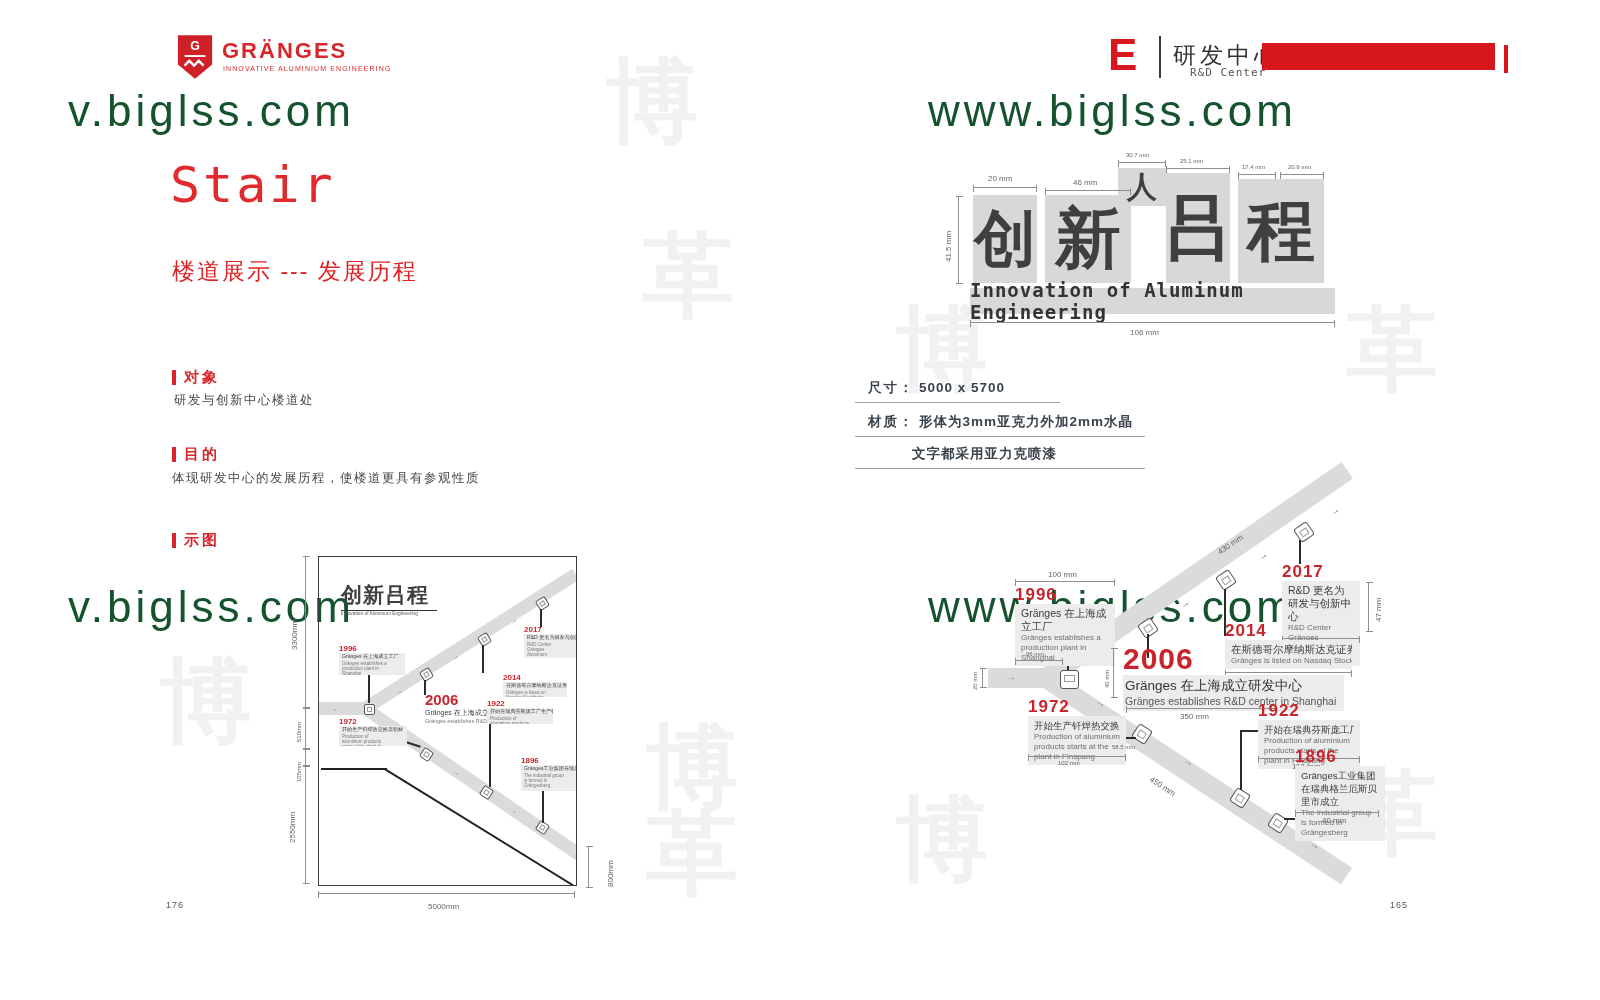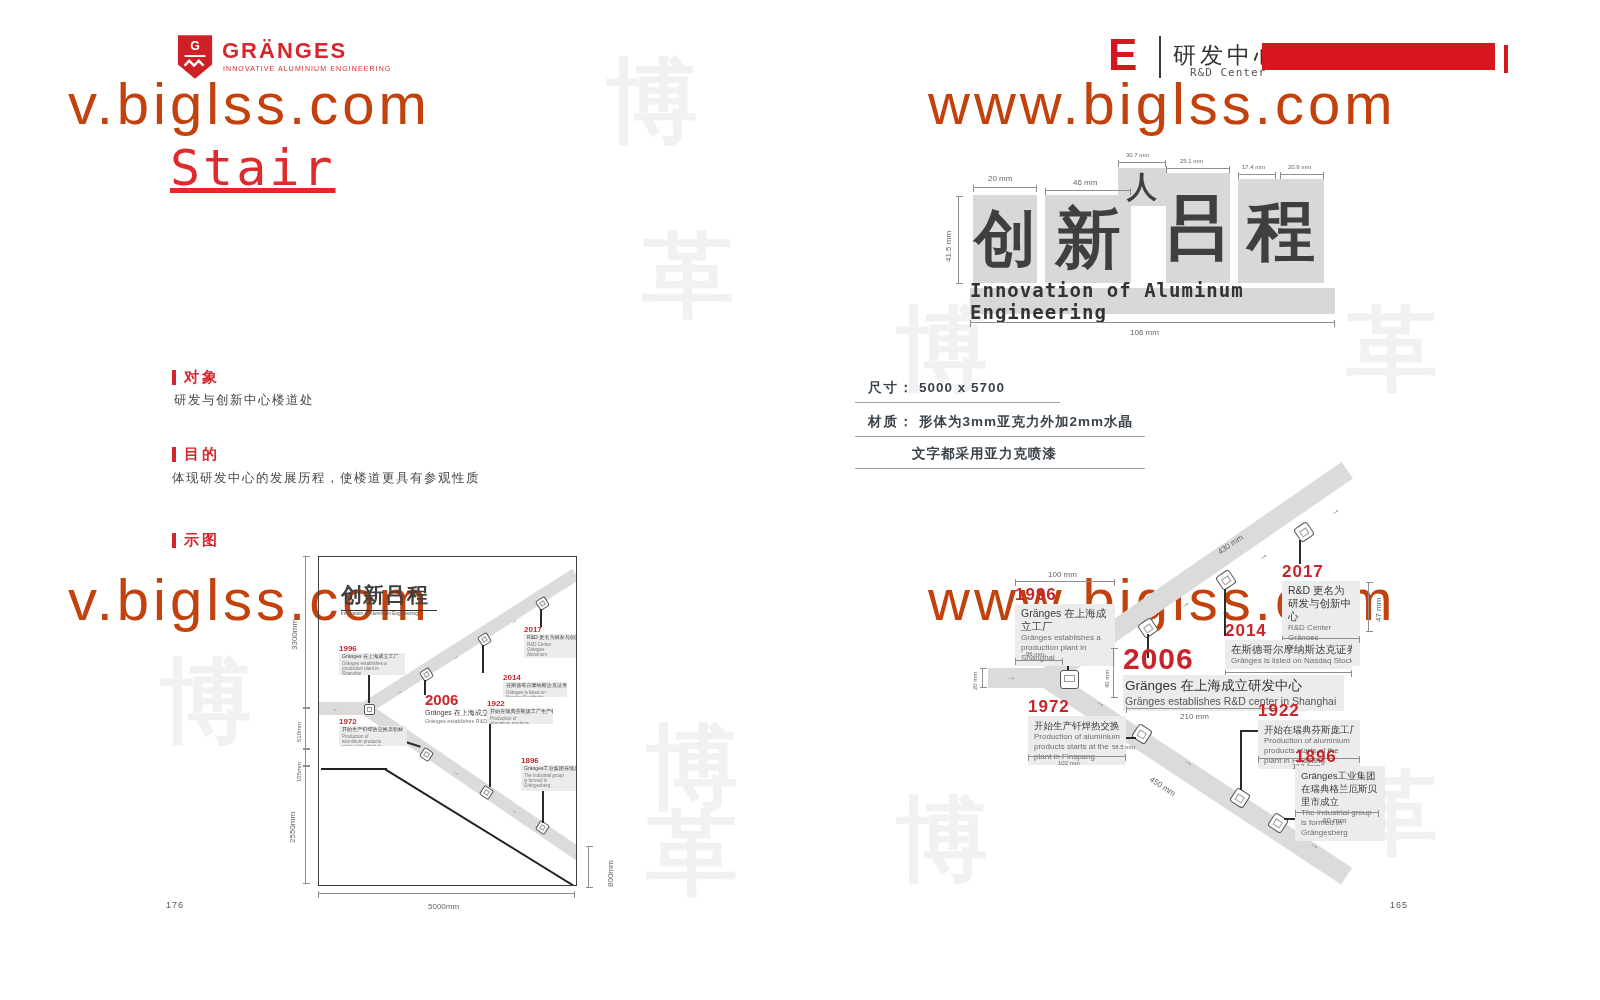--- a/index.html
+++ b/index.html
@@ -5,21 +5,21 @@
   :root{
     --red:#d7262b; --red2:#c9242b; --bar:#d8161d;
     --dark:#3c3c3c; --spec:#3a434b;
     --band:#dbdbdb; --box:#ececec; --blk:#d8d8d8; --chr:#3f3f3f;
     --dim:#8f8f8f; --dimt:#666; --lead:#2b2b2b;
   }
   html,body{margin:0;padding:0;}
   .page{position:relative;width:1600px;height:1000px;background:#fff;overflow:hidden;
         font-family:"Liberation Sans",sans-serif;color:var(--dark);}
   .abs{position:absolute;}
-  .wm{color:#c2410c;font-size:58px;letter-spacing:4px;white-space:nowrap;}
+  .wm{color:#14532d;font-size:44px;letter-spacing:4px;white-space:nowrap;margin-top:16px;}
   .wmg{color:#f1f1f1;font-size:92px;font-weight:bold;}
   .mono{font-family:"DejaVu Sans Mono",monospace;}
   .dimh{position:absolute;border-top:1px solid var(--dim);}
   .dimh::before,.dimh::after{content:"";position:absolute;top:-3px;width:1px;height:7px;background:var(--dim);}
   .dimh::before{left:0}.dimh::after{right:0}
   .dimv{position:absolute;border-left:1px solid var(--dim);}
   .dimv::before,.dimv::after{content:"";position:absolute;left:-3px;height:1px;width:7px;background:var(--dim);}
   .dimv::before{top:0}.dimv::after{bottom:0}
   .dlb{position:absolute;font-size:8px;color:var(--dimt);white-space:nowrap;}
   .dlb.v{transform:rotate(-90deg);transform-origin:left top;}
@@ -83,21 +83,22 @@
   <div class="abs" style="left:222px;top:38px;color:var(--red);font-weight:bold;font-size:22px;letter-spacing:2px;">GRÄNGES</div>
   <div class="abs" style="left:223px;top:65px;color:var(--red);font-size:7px;letter-spacing:1.1px;">INNOVATIVE ALUMINIUM ENGINEERING</div>
 
   <div class="abs" style="left:1108px;top:33px;color:var(--bar);font-weight:bold;font-size:44px;line-height:44px;">E</div>
   <div class="abs" style="left:1159px;top:36px;width:2px;height:42px;background:#3a3a3a;"></div>
   <div class="abs" style="left:1173px;top:40px;font-size:23px;letter-spacing:4px;color:#333;">研发中心</div>
   <div class="abs mono" style="left:1190px;top:66px;font-size:11px;letter-spacing:1px;color:#555;">R&amp;D Center</div>
   <div class="abs" style="left:1262px;top:43px;width:233px;height:27px;background:var(--bar);"></div>
   <div class="abs" style="left:1504px;top:45px;width:4px;height:28px;background:var(--bar);"></div>
 
-  <div class="abs mono" style="left:170px;top:139px;font-size:50px;letter-spacing:3px;color:#e02a2e;text-decoration:underline;">Stair</div>
+  <div class="abs mono" style="left:170px;top:156px;font-size:50px;letter-spacing:3px;color:#e02a2e;">Stair</div>
+  <div class="abs" style="left:172px;top:256px;font-size:23px;letter-spacing:2px;color:#dd2326;">楼道展示 --- 发展历程</div>
 
   <div class="abs shead" style="left:172px;top:368px;">
     <div class="bar"></div>
     <div class="tx">对象</div>
   </div>
   <div class="abs sbody" style="left:174px;top:392px;">研发与创新中心楼道处</div>
 
   <div class="abs shead" style="left:172px;top:445px;">
     <div class="bar"></div>
     <div class="tx">目的</div>
@@ -328,21 +329,21 @@
   <div class="dlb" style="left:1272px;top:677px;">133 mm</div>
 
   <div class="abs" style="left:1123px;top:644px;">
     <div style="color:var(--red2);font-weight:bold;font-size:30px;line-height:30px;letter-spacing:1px;">2006</div>
     <div style="background:var(--box);padding:2px 8px 4px 2px;margin-top:1px;">
       <div style="font-size:13.5px;color:#333;white-space:nowrap;">Gränges 在上海成立研发中心</div>
       <div style="font-size:10.5px;color:#555;white-space:nowrap;">Gränges establishes R&amp;D center in Shanghai</div>
     </div>
   </div>
   <div class="dimh" style="left:1126px;top:708px;width:150px;"></div>
-  <div class="dlb" style="left:1180px;top:712px;">210 mm</div>
+  <div class="dlb" style="left:1180px;top:712px;">350 mm</div>
   <div class="dimv" style="left:1113px;top:648px;height:50px;"></div>
   <div class="dlb v t6" style="left:1104px;top:688px;">40 mm</div>
 
   <div class="ev abs" style="left:1028px;top:698px;">
     <div class="yr">1972</div>
     <div class="box" style="width:86px;">
       <div class="cn" style="font-size:9.5px;white-space:nowrap;overflow:hidden;">开始生产钎焊热交换器铝材</div>
       <div class="en">Production of aluminium products starts at the plant in Finspang</div>
     </div>
   </div>

